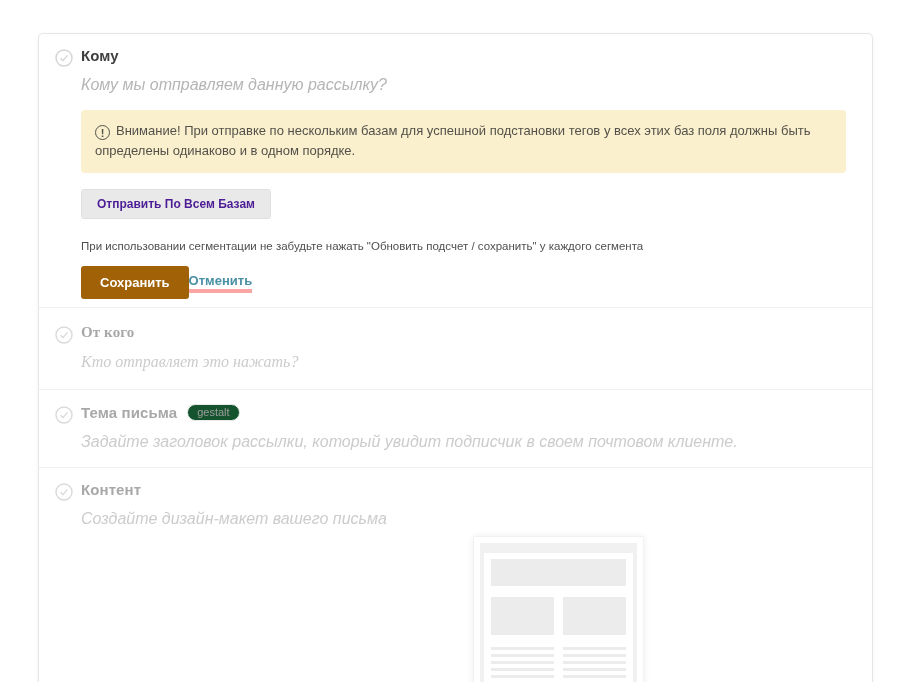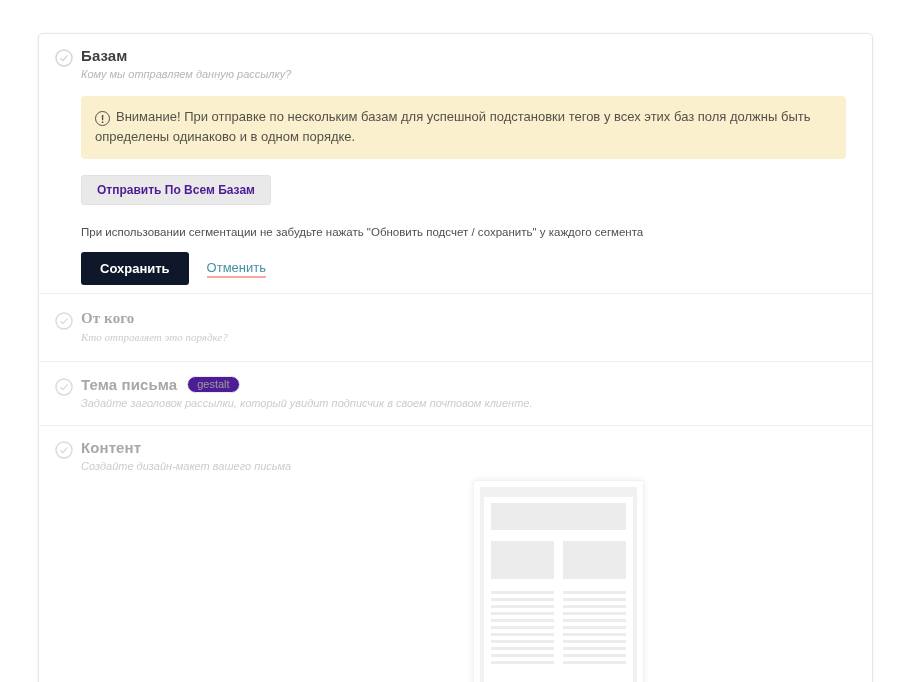--- a/index.html
+++ b/index.html
@@ -29,24 +29,24 @@
     width: 18px; height: 18px;
   }
   .check-icon svg { display: block; }
   .sec-title {
     font-size: 15px;
     font-weight: bold;
     color: #404040;
     letter-spacing: 0.1px;
   }
   .sec-sub {
-    font-size: 11px;
+    font-size: 16px;
     font-style: italic;
     color: #b5b5b5;
-    margin-top: 4px;
+    margin-top: 12px;
   }
   .section.inactive .sec-title { color: #a8a8a8; }
   .section.inactive .sec-sub { color: #cccccc; }
 
   
   .sec-to { padding-bottom: 8px; }
   .warning-box {
     margin-top: 16px;
     width: 765px;
     background: #faf0cd;
@@ -85,50 +85,49 @@
     margin-top: 21px;
     font-size: 11.5px;
     color: #4f4f4f;
   }
   .action-row {
     margin-top: 14px;
     display: flex;
     align-items: center;
   }
   .btn-save {
-    background: #0f172a;
+    background: #a16207;
     border: none;
     border-radius: 3px;
     padding: 9px 19px;
     font-family: inherit;
     font-size: 13px;
     font-weight: bold;
     color: #ffffff;
     cursor: pointer;
   }
   .link-cancel {
-    margin-left: 18px;
     font-size: 13px;
-    font-weight: normal;
+    font-weight: bold;
     color: #4a90a5;
     text-decoration: none;
-    border-bottom: 2px solid #fca5a5;
+    border-bottom: 4px solid #fca5a5;
     padding-bottom: 1px;
     cursor: pointer;
   }
 
   
   .sec-from { padding-top: 16px; padding-bottom: 18px; font-family: Liberation Serif, serif; }
   .sec-from .check-icon { top: 18px; }
   .sec-subject { padding-top: 14px; padding-bottom: 16px; }
   .sec-subject .check-icon { top: 16px; }
   .title-row { display: flex; align-items: center; }
   .badge {
     margin-left: 10px;
-    background: #4c1d95;
+    background: #14532d;
     border: 1px solid #ececec;
     border-radius: 9px;
     padding: 1px 9px 2px 9px;
     font-size: 11px;
     color: #9d9d9d;
   }
 
   
   .sec-content { padding-bottom: 11px; }
   .sec-content .check-icon { top: 15px; }
@@ -175,21 +174,21 @@
 
 <div class="card">
 
   <div class="section sec-to">
     <span class="check-icon">
       <svg width="18" height="18" viewBox="0 0 18 18">
         <circle cx="9" cy="9" r="8" fill="none" stroke="#d4d4d4" stroke-width="1.4"></circle>
         <polyline points="5.5,9.2 8,11.6 12.5,6.4" fill="none" stroke="#d4d4d4" stroke-width="1.4"></polyline>
       </svg>
     </span>
-    <div class="sec-title">Базам</div>
+    <div class="sec-title">Кому</div>
     <div class="sec-sub">Кому мы отправляем данную рассылку?</div>
 
     <div class="warning-box">
       <span class="warn-icon">!</span><span>Внимание! При отправке по нескольким базам для успешной подстановки тегов у всех этих баз поля должны быть определены одинаково и в одном порядке.</span>
     </div>
 
     <button class="btn-send-all">Отправить По Всем Базам</button>
 
     <div class="seg-note">При использовании сегментации не забудьте нажать "Обновить подсчет / сохранить" у каждого сегмента</div>
 
@@ -200,21 +199,21 @@
   </div>
 
   <div class="section sec-from inactive">
     <span class="check-icon">
       <svg width="18" height="18" viewBox="0 0 18 18">
         <circle cx="9" cy="9" r="8" fill="none" stroke="#dadada" stroke-width="1.4"></circle>
         <polyline points="5.5,9.2 8,11.6 12.5,6.4" fill="none" stroke="#dadada" stroke-width="1.4"></polyline>
       </svg>
     </span>
     <div class="sec-title">От кого</div>
-    <div class="sec-sub">Кто отправляет это порядке?</div>
+    <div class="sec-sub">Кто отправляет это нажать?</div>
   </div>
 
   <div class="section sec-subject inactive">
     <span class="check-icon">
       <svg width="18" height="18" viewBox="0 0 18 18">
         <circle cx="9" cy="9" r="8" fill="none" stroke="#dadada" stroke-width="1.4"></circle>
         <polyline points="5.5,9.2 8,11.6 12.5,6.4" fill="none" stroke="#dadada" stroke-width="1.4"></polyline>
       </svg>
     </span>
     <div class="title-row">

